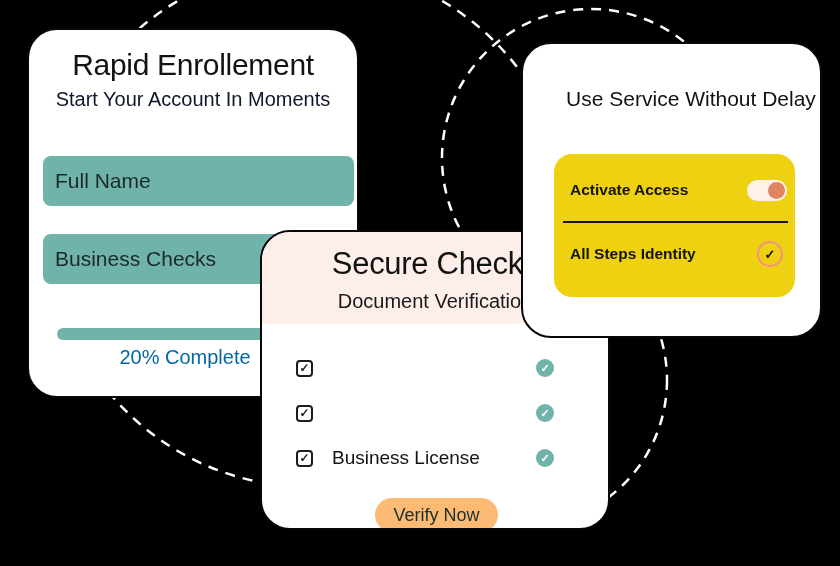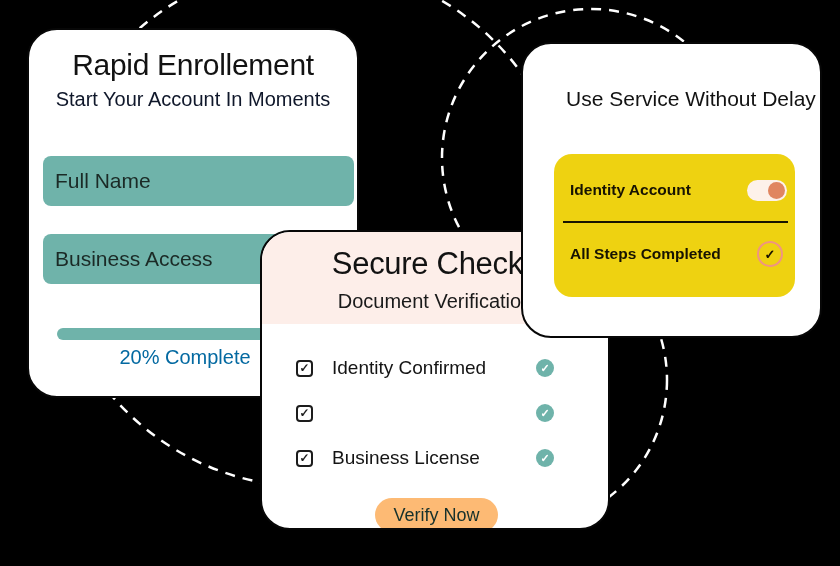--- a/index.html
+++ b/index.html
@@ -114,64 +114,63 @@
   </svg>
 
   <section class="card card-enroll">
     <h1 class="ttl enroll-title">Rapid Enrollement</h1>
     <div class="ttl enroll-sub">Start Your Account In Moments</div>
 
     <div class="field field-1">
       <span>Full Name</span>
     </div>
     <div class="field field-2">
-      <span>Business Access</span>
+      <span>Business Checks</span>
     </div>
 
     <div class="progress-bar"></div>
     <div class="progress-label">20% Complete</div>
   </section>
 
   <section class="card card-verify">
     <div class="verify-header">
       <h2 class="ttl verify-title">Secure Checks</h2>
       <div class="ttl verify-sub">Document Verification</div>
     </div>
 
     <div class="check-row row-1">
       <span class="checkbox">✓</span>
-      <span class="check-label">Identity Confirmed</span>
       <span class="check-circle">✓</span>
     </div>
     <div class="check-row row-2">
       <span class="checkbox">✓</span>
       <span class="check-circle">✓</span>
     </div>
     <div class="check-row row-3">
       <span class="checkbox">✓</span>
       <span class="check-label">Business License</span>
       <span class="check-circle">✓</span>
     </div>
 
     <button class="verify-btn">Verify Now</button>
   </section>
 
   <section class="card card-access">
     <div class="ttl access-t2">Use Service Without Delay</div>
 
     <div class="access-panel">
       <div class="panel-row panel-row-1">
-        <span class="panel-label">Identity Account</span>
+        <span class="panel-label">Activate Access</span>
         <span class="toggle">
           <span class="toggle-knob"></span>
         </span>
       </div>
 
       <div class="panel-divider"></div>
 
       <div class="panel-row panel-row-2">
-        <span class="panel-label">All Steps Completed</span>
+        <span class="panel-label">All Steps Identity</span>
         <span class="status-badge">✓</span>
       </div>
     </div>
   </section>
 
 </div>
 
 </body></html>

